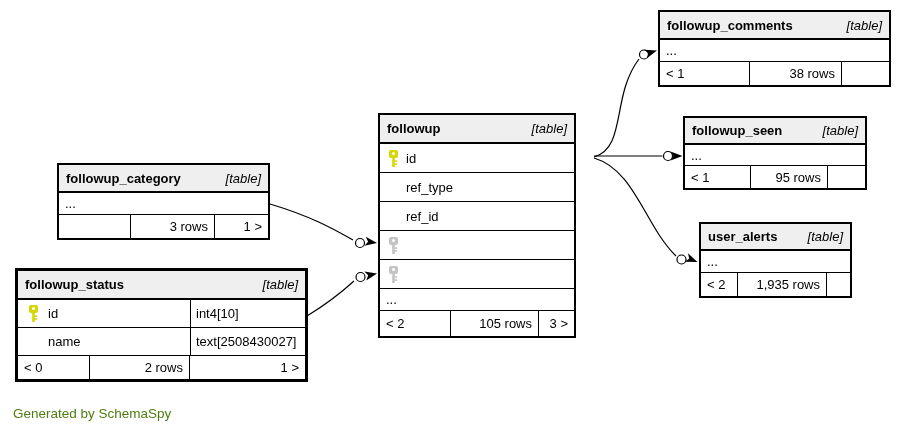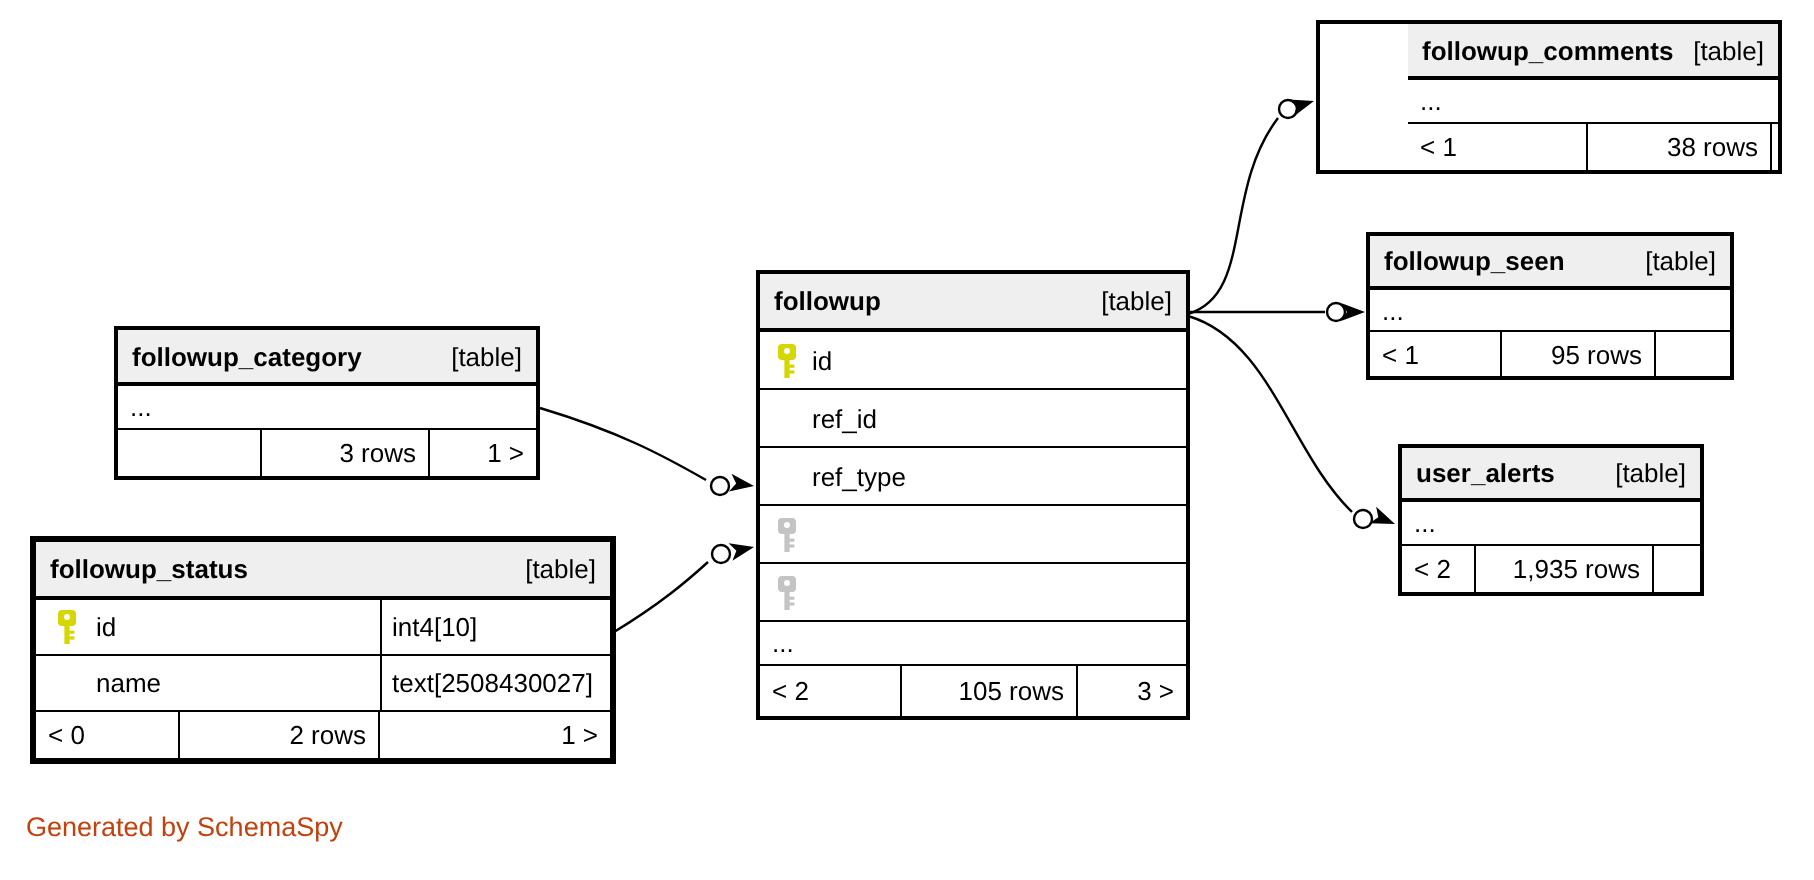--- a/index.html
+++ b/index.html
@@ -6,75 +6,75 @@
   #canvas{position:relative;width:907px;height:440px;background:#ffffff;overflow:hidden;
           font-family:"Liberation Sans",sans-serif;font-size:13px;color:#000;}
   #edges{position:absolute;left:0;top:0;width:907px;height:440px;pointer-events:none;}
 
   .tbl{position:absolute;background:#fff;border:2px solid #000;box-sizing:border-box;}
   .t-status{border-width:3px;}
 
   .hdr{display:flex;justify-content:space-between;align-items:center;background:#efefef;
        border-bottom:2px solid #000;padding:0 7px;box-sizing:border-box;}
   .tname{font-weight:bold;}
-  .ttag{font-weight:normal;}
+  .ttag{font-weight:normal;font-style:italic;}
 
   .row{display:flex;align-items:stretch;border-bottom:1px solid #000;box-sizing:border-box;}
   .keyslot{width:26px;display:flex;align-items:center;justify-content:center;flex:0 0 auto;}
   .t-status .keyslot{width:30px;}
   .fname{flex:1;display:flex;align-items:center;}
   .ftype{width:115px;flex:0 0 auto;border-left:1px solid #000;display:flex;align-items:center;
          padding:4px 5px;box-sizing:border-box;}
   .row-e{padding-left:6px;align-items:center;}
 
   .ftr{display:flex;align-items:stretch;box-sizing:border-box;}
   .fcell{display:flex;align-items:center;box-sizing:border-box;}
   .fa{padding-left:6px;border-right:1px solid #000;flex:0 0 auto;}
   .fb{justify-content:flex-end;padding-right:6px;border-right:1px solid #000;flex:0 0 auto;}
   .fc{justify-content:flex-end;padding-right:6px;flex:1;}
 
   
-  .t-followup{left:378px;top:113px;width:217px;margin-top:22px;}
+  .t-followup{left:378px;top:113px;width:198px;}
   .t-followup .hdr{height:29px;}
   .t-followup .row{height:29px;}
   .t-followup .row-e{height:22px;}
   .t-followup .ftr{height:25px;}
   .t-followup .fa{width:71px;} .t-followup .fb{width:88px;}
 
   .t-category{left:57px;top:163px;width:213px;}
   .t-category .hdr{height:28px;}
   .t-category .row-e{height:22px;}
   .t-category .ftr{height:23px;}
   .t-category .fa{width:72px;} .t-category .fb{width:84px;}
 
   .t-status{left:15px;top:268px;width:293px;}
   .t-status .hdr{height:29px;}
   .t-status .row{height:28px;}
   .t-status .ftr{height:23px;}
   .t-status .fa{width:72px;} .t-status .fb{width:100px;}
 
-  .t-comments{left:658px;top:10px;width:233px;padding-left:44px;}
+  .t-comments{left:658px;top:10px;width:233px;}
   .t-comments .hdr{height:28px;}
   .t-comments .row-e{height:22px;}
   .t-comments .ftr{height:23px;}
   .t-comments .fa{width:90px;} .t-comments .fb{width:92px;}
 
   .t-seen{left:683px;top:116px;width:184px;}
   .t-seen .hdr{height:27px;}
   .t-seen .row-e{height:21px;}
   .t-seen .ftr{height:22px;}
   .t-seen .fa{width:66px;} .t-seen .fb{width:77px;}
 
   .t-alerts{left:699px;top:222px;width:153px;}
   .t-alerts .hdr{height:27px;}
   .t-alerts .row-e{height:22px;}
   .t-alerts .ftr{height:23px;}
   .t-alerts .fa{width:37px;} .t-alerts .fb{width:89px;}
 
-  .note{position:absolute;left:13px;top:406px;font-size:13.5px;color:#c2410c;}
+  .note{position:absolute;left:13px;top:406px;font-size:13.5px;color:#4d7c0f;}
 </style>
 </head>
 <body>
 
 <div id="canvas">
 
   <svg id="edges" viewBox="0 0 907 440">
     <g stroke="#000" stroke-width="1.2" fill="none">
       <path d="M270,204 C310,216 332,228 353,240"></path>
       <circle cx="360" cy="243" r="4.5" fill="#fff"></circle>
@@ -112,25 +112,25 @@
           <svg width="11" height="17" viewBox="0 0 11 17" aria-hidden="true">
             <path fill="#d6d600" fill-rule="evenodd" d="M3,0 h5 a2,2 0 0 1 2,2 v4 a2,2 0 0 1 -2,2 h-1.2 v9 h-2.6 v-9 H3 a2,2 0 0 1 -2,-2 v-4 a2,2 0 0 1 2,-2 Z M5.5,2 a1.5,1.5 0 1 0 0,3 a1.5,1.5 0 0 0 0,-3 Z"></path>
             <rect fill="#d6d600" x="6.6" y="10.3" width="2.6" height="1.6"></rect>
             <rect fill="#d6d600" x="6.6" y="13.2" width="2.6" height="1.6"></rect>
           </svg>
         </span>
         <span class="fname">id</span>
       </div>
       <div class="row">
         <span class="keyslot"></span>
+        <span class="fname">ref_type</span>
+      </div>
+      <div class="row">
+        <span class="keyslot"></span>
         <span class="fname">ref_id</span>
-      </div>
-      <div class="row">
-        <span class="keyslot"></span>
-        <span class="fname">ref_type</span>
       </div>
       <div class="row">
         <span class="keyslot">
           <svg width="11" height="17" viewBox="0 0 11 17" aria-hidden="true">
             <path fill="#c4c4c4" fill-rule="evenodd" d="M3,0 h5 a2,2 0 0 1 2,2 v4 a2,2 0 0 1 -2,2 h-1.2 v9 h-2.6 v-9 H3 a2,2 0 0 1 -2,-2 v-4 a2,2 0 0 1 2,-2 Z M5.5,2 a1.5,1.5 0 1 0 0,3 a1.5,1.5 0 0 0 0,-3 Z"></path>
             <rect fill="#c4c4c4" x="6.6" y="10.3" width="2.6" height="1.6"></rect>
             <rect fill="#c4c4c4" x="6.6" y="13.2" width="2.6" height="1.6"></rect>
           </svg>
         </span>
       </div>

